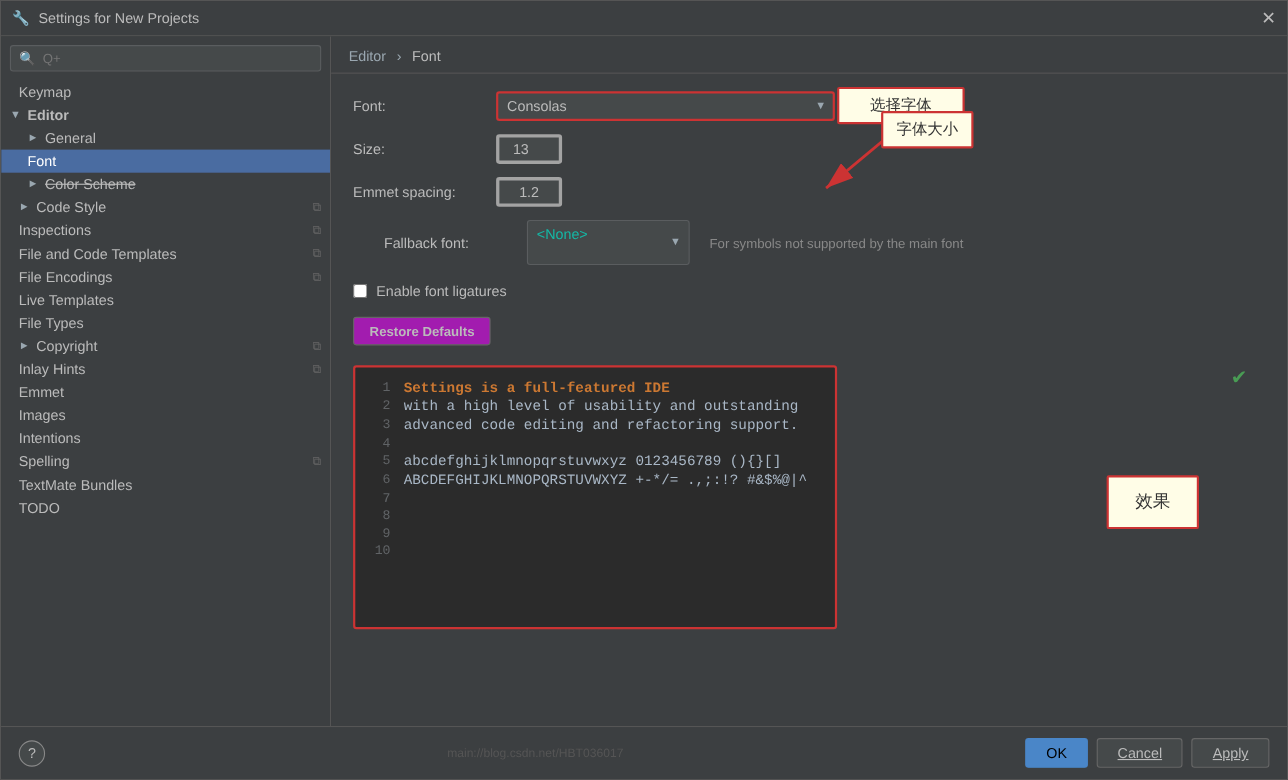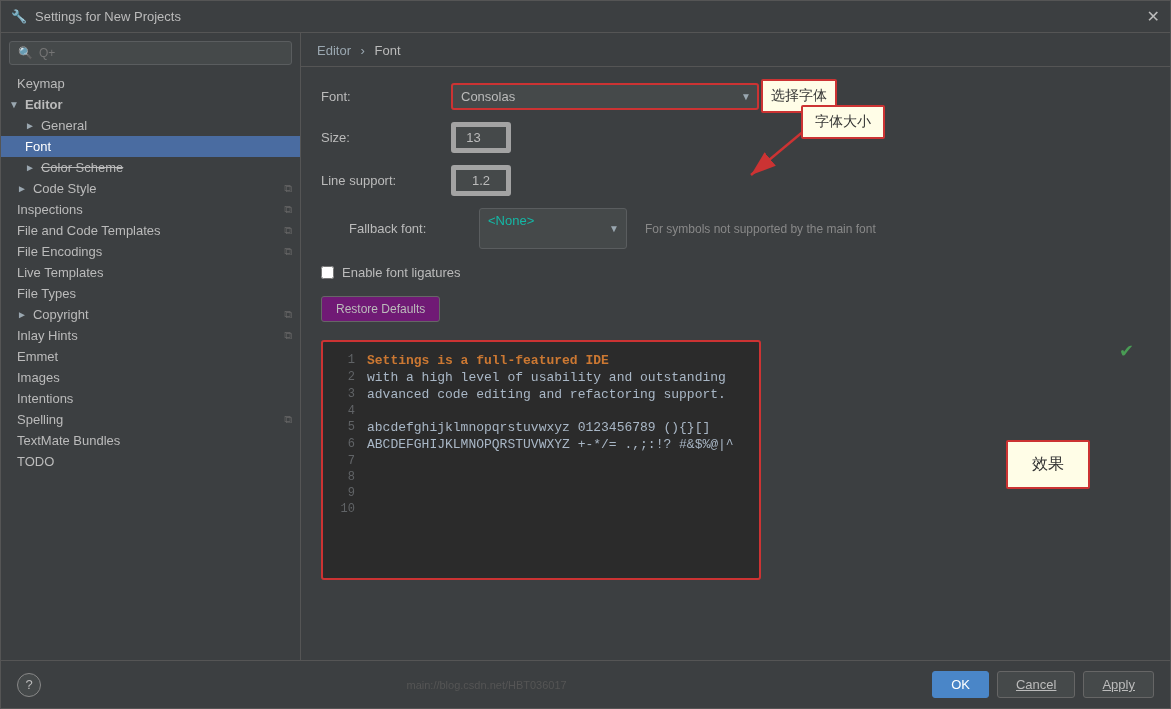--- a/index.html
+++ b/index.html
@@ -34,52 +34,52 @@
 
     .form-row { display: flex; align-items: center; margin-bottom: 12px; gap: 10px; }
     .form-label { color: #bbbbbb; width: 120px; flex-shrink: 0; font-size: 13px; }
     .font-select-wrapper { position: relative; display: inline-flex; align-items: center; }
     .font-select-wrapper select { background: #45494a; border: 2px solid #cc3333; color: #bbbbbb; padding: 4px 28px 4px 8px; border-radius: 3px; font-size: 13px; width: 308px; appearance: none; cursor: pointer; outline: none; }
     .font-select-arrow { position: absolute; right: 8px; pointer-events: none; color: #9aa7b0; font-size: 10px; }
 
     .checkbox-row { display: flex; align-items: center; gap: 6px; margin-left: 0; }
     .checkbox-row input { accent-color: #4a6ca1; }
 
-    .number-input { background: #45494a; border: 5px solid #a3a3a3; color: #bbbbbb; padding: 3px 8px; border-radius: 3px; font-size: 13px; width: 60px; text-align: center; outline: none; }
+    .number-input { background: #45494a; border: 3px solid #a3a3a3; color: #bbbbbb; padding: 3px 8px; border-radius: 3px; font-size: 13px; width: 60px; text-align: center; outline: none; }
 
     .annotation-box { background: #fffde7; border: 2px solid #cc3333; padding: 8px 14px; color: #333; font-size: 14px; border-radius: 2px; position: absolute; white-space: nowrap; }
 
     .fallback-row { display: flex; align-items: center; gap: 10px; margin-bottom: 12px; margin-left: 28px; }
     .fallback-label { color: #bbbbbb; width: 120px; flex-shrink: 0; }
     .fallback-select-wrapper { position: relative; display: inline-flex; align-items: center; }
     .fallback-select-wrapper select { background: #45494a; border: 1px solid #5a5d5f; color: #14b8a6; padding: 4px 28px 20px 8px; border-radius: 3px; font-size: 13px; width: 148px; appearance: none; cursor: pointer; outline: none; }
     .fallback-hint { color: #888; font-size: 12px; margin-left: 8px; }
 
     .ligatures-row { display: flex; align-items: center; gap: 8px; margin-bottom: 16px; padding-top: 4px; }
 
-    .restore-btn { background: #701a75; border: 1px solid #666; color: #bbbbbb; padding: 5px 14px; border-radius: 3px; cursor: pointer; font-size: 12px; margin-bottom: 14px; }
+    .restore-btn { background: #a21caf; border: 1px solid #666; color: #bbbbbb; padding: 5px 14px; border-radius: 3px; cursor: pointer; font-size: 12px; margin-bottom: 14px; font-weight: bold; }
 
     
     .preview-area { position: relative; margin-top: 4px; }
     .code-preview { background: #2b2b2b; border: 2px solid #cc3333; border-radius: 3px; padding: 10px 0; font-family: 'Consolas', 'Courier New', monospace; font-size: 13px; color: #a9b7c6; width: 440px; min-height: 240px; overflow: hidden; }
     .code-line { display: flex; padding: 1px 12px; }
     .line-num { color: #606366; width: 20px; margin-right: 12px; text-align: right; flex-shrink: 0; user-select: none; font-size: 12px; }
     .line-content { flex: 1; }
     .bold-orange { color: #cc7832; font-weight: bold; }
 
     .checkmark-green { position: absolute; right: 16px; top: 0; color: #499c54; font-size: 18px; }
 
     
     .effect-box { position: absolute; right: 60px; top: 100px; background: #fffde7; border: 2px solid #cc3333; padding: 12px 24px; color: #333; font-size: 16px; border-radius: 2px; }
 
     
     .footer { background: #3c3f41; border-top: 1px solid #555; padding: 10px 16px; display: flex; align-items: center; justify-content: flex-end; gap: 8px; flex-shrink: 0; }
     .footer-url { font-size: 11px; color: #666; margin-right: auto; }
     .btn { padding: 5px 18px; border-radius: 3px; font-size: 13px; cursor: pointer; border: 1px solid #666; }
-    .btn-primary { background: #4a86c8; border-color: #4a86c8; color: #ffffff; }
+    .btn-primary { background: #4a86c8; border-color: #4a86c8; color: #000000; }
     .btn-secondary { background: #45494a; color: #bbbbbb; text-decoration: underline; }
 
     .help-btn { width: 24px; height: 24px; border-radius: 50%; border: 1px solid #888; background: #45494a; color: #bbbbbb; font-size: 13px; cursor: pointer; display: flex; align-items: center; justify-content: center; margin-right: auto; }
 
     .strikethrough { text-decoration: line-through; }
 
     .sidebar-scroll { flex: 1; overflow-y: auto; overflow-x: hidden; }
     .sidebar-scroll::-webkit-scrollbar { width: 6px; }
     .sidebar-scroll::-webkit-scrollbar-thumb { background: #555; border-radius: 3px; }
   </style>
@@ -214,36 +214,36 @@
                 <option>Monaco</option>
                 <option>Menlo</option>
               </select>
               <span class="font-select-arrow">▼</span>
             </div>
 
             <div class="checkbox-row" style="margin-left: 8px;">
               <input type="checkbox" checked="" style="">
             </div>
 
-            <div class="annotation-box" style="position: absolute; left: 440px; top: -4px; background: #fffde7; border: 2px solid #cc3333; padding: 6px 8px; color: #333; font-size: 14px; border-radius: 2px; z-index: 10;">选择字体</div>
+            <div class="annotation-box" style="position: absolute; left: 440px; top: -4px; background: #fffde7; border: 2px solid #cc3333; padding: 6px 28px; color: #333; font-size: 14px; border-radius: 2px; z-index: 10;">选择字体</div>
           </div>
         </div>
 
         
         <div style="position: relative; margin-bottom: 12px;">
           <div class="form-row" style="margin-bottom: 0;">
             <span class="form-label">Size:</span>
             <input type="number" class="number-input" value="13" style="">
           </div>
         </div>
 
         
         <div style="position: relative; margin-bottom: 12px;">
           <div class="form-row" style="margin-bottom: 0;">
-            <span class="form-label">Line support:</span>
+            <span class="form-label">Emmet spacing:</span>
             <input type="text" class="number-input" value="1.2" style="">
           </div>
 
           <div style="position: absolute; left: 480px; top: -50px; z-index: 10;">
 
             <svg width="80" height="60" style="position:absolute; left:-60px; top:10px;">
               <defs>
                 <marker id="arrowhead" markerWidth="10" markerHeight="7" refX="10" refY="3.5" orient="auto">
                   <polygon points="0 0, 10 3.5, 0 7" fill="#cc3333"></polygon>
                 </marker>

